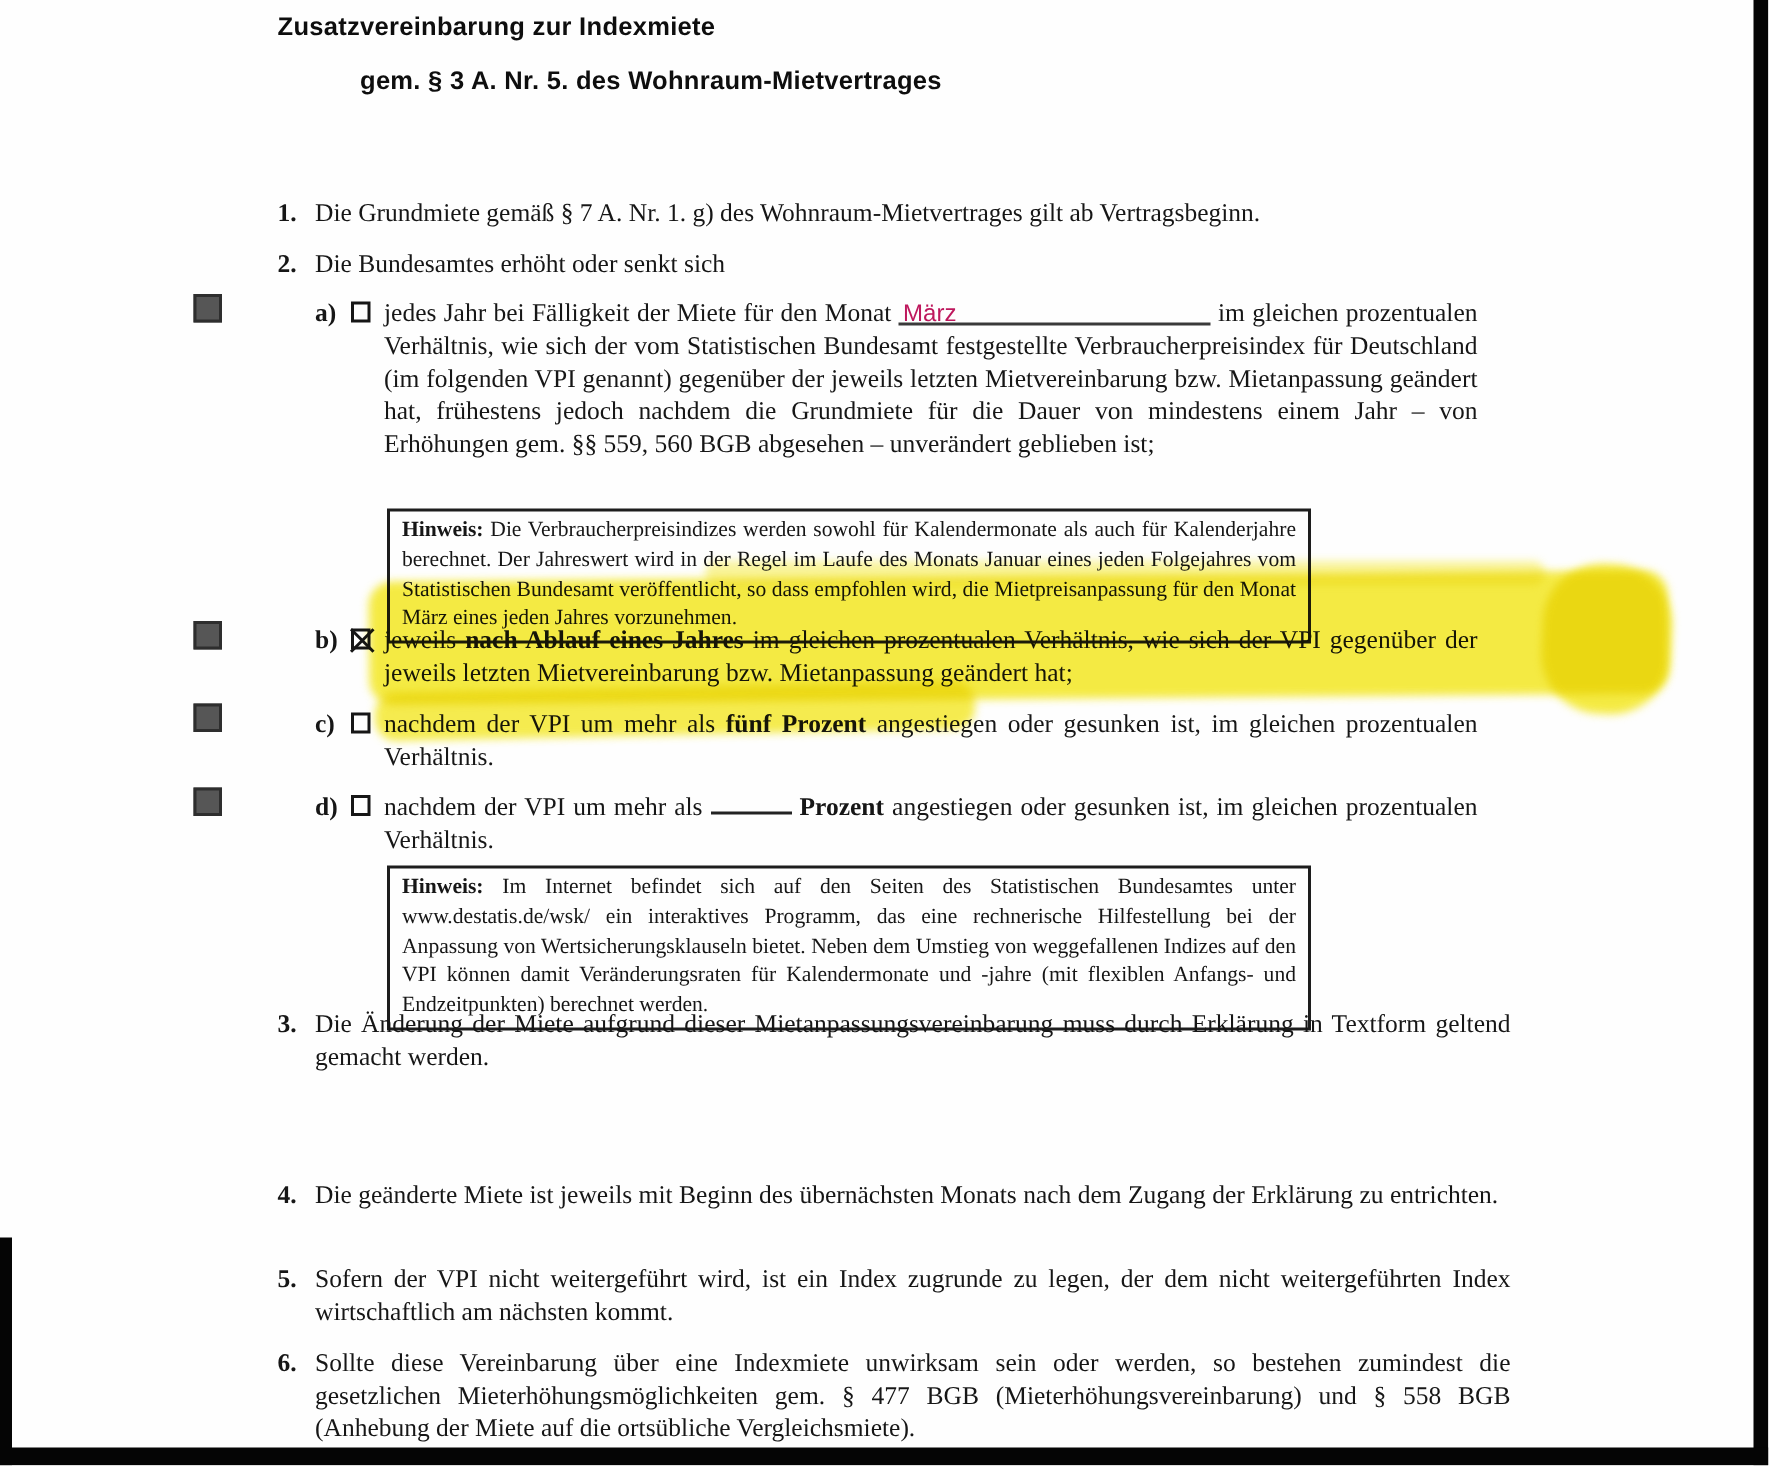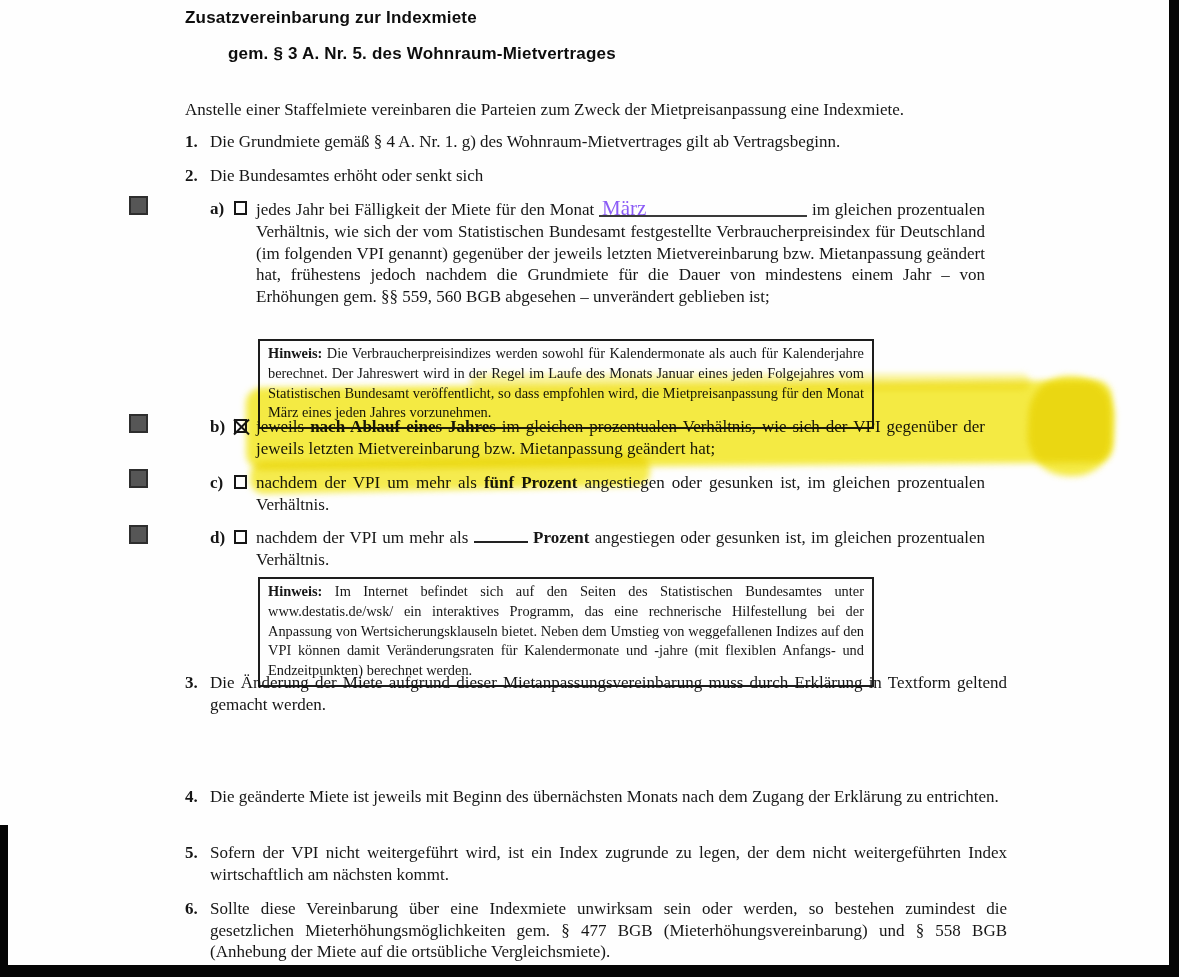--- a/index.html
+++ b/index.html
@@ -17,39 +17,39 @@
   .hl{position:absolute;background:#f4e822;mix-blend-mode:multiply;filter:blur(3px);
       pointer-events:none;z-index:5;}
   .hl1{left:246px;top:384px;width:866px;height:82px;border-radius:16px;transform:rotate(-0.5deg);opacity:.85;}
   .hl2{left:250px;top:458px;width:400px;height:32px;border-radius:14px;transform:rotate(-1.2deg);opacity:.8;}
   .hl3{left:1028px;top:376px;width:86px;height:100px;border-radius:40px;transform:rotate(3deg);opacity:.85;}
   .hl4{left:470px;top:374px;width:560px;height:16px;border-radius:8px;opacity:.45;}
   
   .title{position:absolute;font-family:"Liberation Sans",sans-serif;font-weight:bold;
          font-size:17px;color:#0e0e0e;letter-spacing:.2px;white-space:nowrap;}
   .title1{left:185px;top:8px;}
-  .title2{left:228px;top:44px;}
+  .title2{left:240px;top:44px;}
   
   .intro{position:absolute;left:185px;top:99px;width:860px;font-size:17px;line-height:21.5px;}
   .num-item{position:absolute;left:185px;width:822px;display:flex;font-size:17px;line-height:21.7px;}
   .num{font-weight:bold;width:25px;flex:none;}
   .num-text{flex:1;text-align:justify;}
   .para{position:absolute;left:210px;width:797px;font-size:17px;line-height:21.7px;text-align:justify;}
   
   .option{position:absolute;left:210px;width:775px;display:flex;font-size:17px;line-height:21.8px;}
   .opt-label{font-weight:bold;width:24px;flex:none;}
   .cbx{flex:none;width:13px;height:14px;border:2px solid #161616;margin:3px 9px 0 0;
        position:relative;box-sizing:border-box;background:transparent;}
   .cbx svg{position:absolute;top:-4px;left:-4px;}
   .opt-text{flex:1;text-align:justify;}
   .b{font-weight:bold;}
   .blank{display:inline-block;width:54px;height:13px;border-bottom:2px solid #222;}
   .fill-line{display:inline-block;border-bottom:2px solid #3a3a3a;min-width:208px;height:17px;
              vertical-align:baseline;}
-  .fill-value{font-family:Liberation Serif, serif;font-size:21px;color:#8b5cf6;padding-left:3px;}
+  .fill-value{font-family:Liberation Sans, sans-serif;font-size:16px;color:#be185d;padding-left:3px;}
   
   .hint-box{position:absolute;left:258px;width:616px;border:2px solid #1d1d1d;box-sizing:border-box;
             padding:3px 8px 4px 8px;font-size:14.4px;line-height:19.8px;text-align:justify;background:transparent;}
   .hint-label{font-weight:bold;}
 </style>
 </head>
 <body>
 
 <div class="page">
 
@@ -59,25 +59,24 @@
   <div class="hl hl4"></div>
 
   <div class="mark" style="top:196px"></div>
   <div class="mark" style="top:414px"></div>
   <div class="mark" style="top:469px"></div>
   <div class="mark" style="top:525px"></div>
 
   <div class="title title1">Zusatzvereinbarung zur Indexmiete</div>
   <div class="title title2">gem. § 3 A. Nr. 5. des Wohnraum-Mietvertrages</div>
 
-  <div class="intro">Anstelle einer Staffelmiete vereinbaren die Parteien zum Zweck der Mietpreisanpassung eine Indexmiete.</div>
 
   <div class="num-item" style="top:131px">
     <span class="num">1.</span>
-    <div class="num-text">Die Grundmiete gemäß § 4 A. Nr. 1. g) des Wohnraum-Mietvertrages gilt ab Vertragsbeginn.</div>
+    <div class="num-text">Die Grundmiete gemäß § 7 A. Nr. 1. g) des Wohnraum-Mietvertrages gilt ab Vertragsbeginn.</div>
   </div>
 
   <div class="num-item" style="top:165px">
     <span class="num">2.</span>
     <div class="num-text">Die Bundesamtes erhöht oder senkt sich</div>
   </div>
 
   <div class="option" style="top:198px">
     <span class="opt-label">a)</span>
     <span class="cbx"></span>

